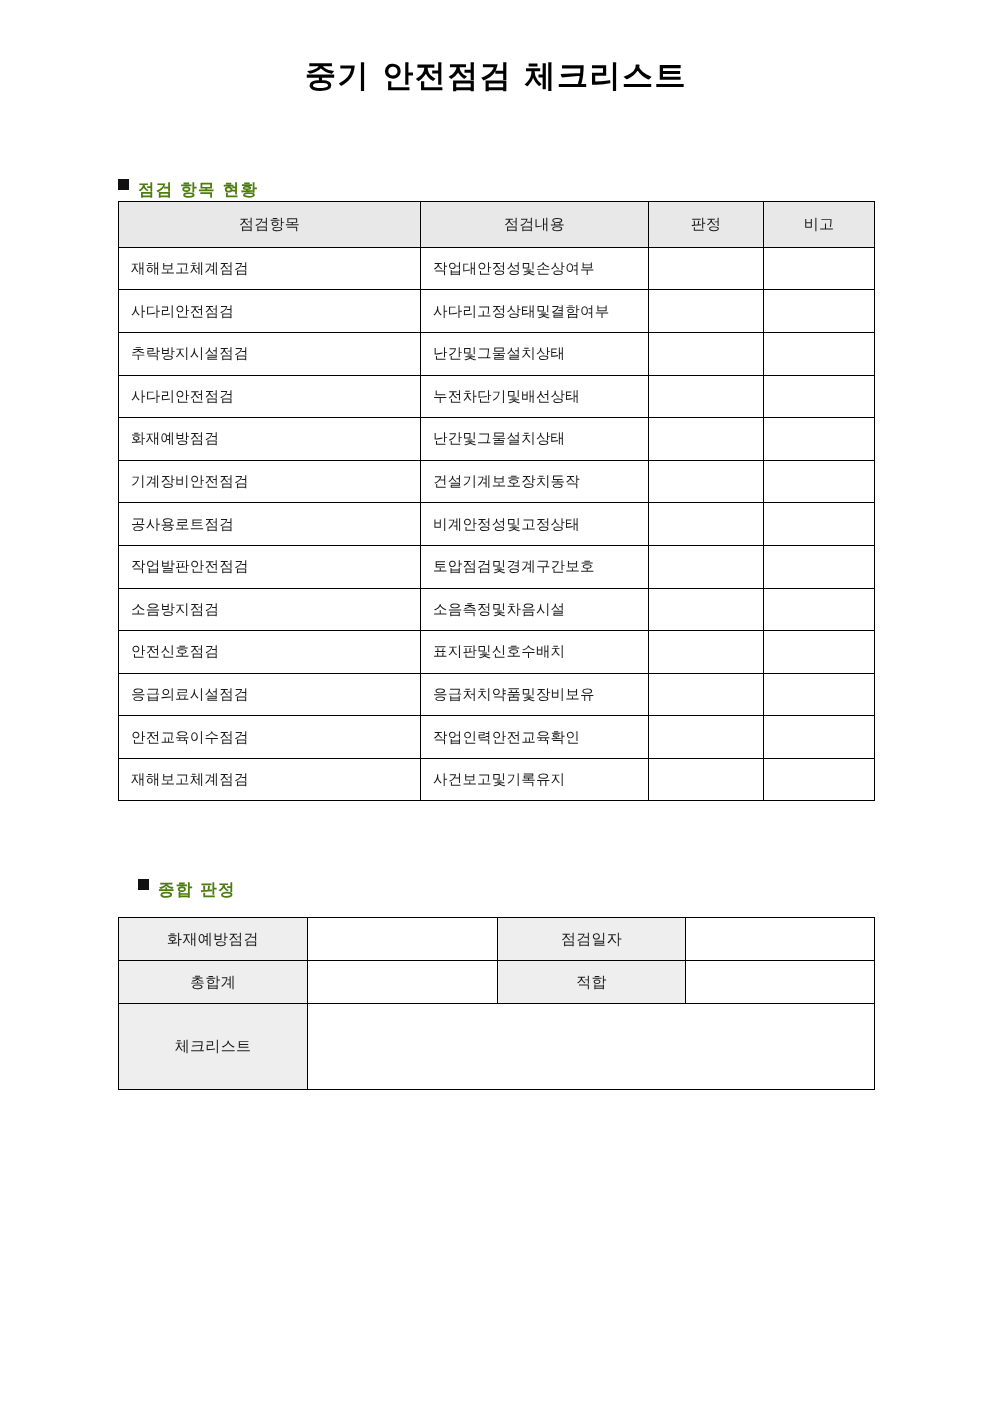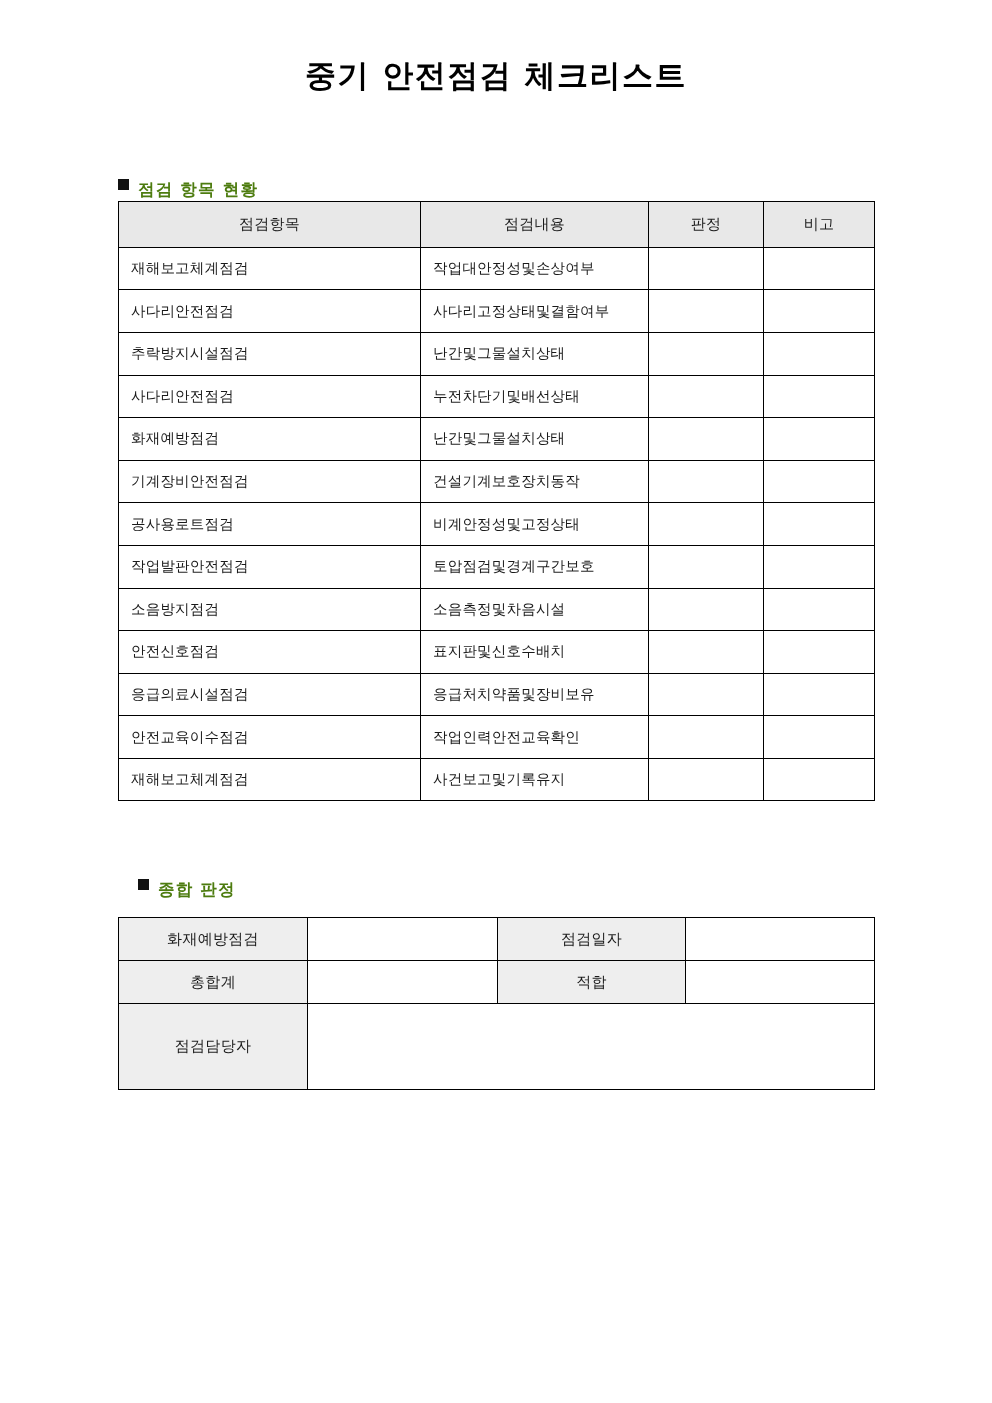--- a/index.html
+++ b/index.html
@@ -257,19 +257,19 @@
         <td class="label-cell">점검일자</td>
         <td class="value-cell"></td>
       </tr>
       <tr>
         <td class="label-cell">총합계</td>
         <td class="value-cell"></td>
         <td class="label-cell">적합</td>
         <td class="value-cell"></td>
       </tr>
       <tr>
-        <td class="verdict-label">점검담당자</td>
+        <td class="verdict-label">체크리스트</td>
         <td class="verdict-value" colspan="3"></td>
       </tr>
     </tbody>
   </table>
 
 </div>
 
 </body></html>

